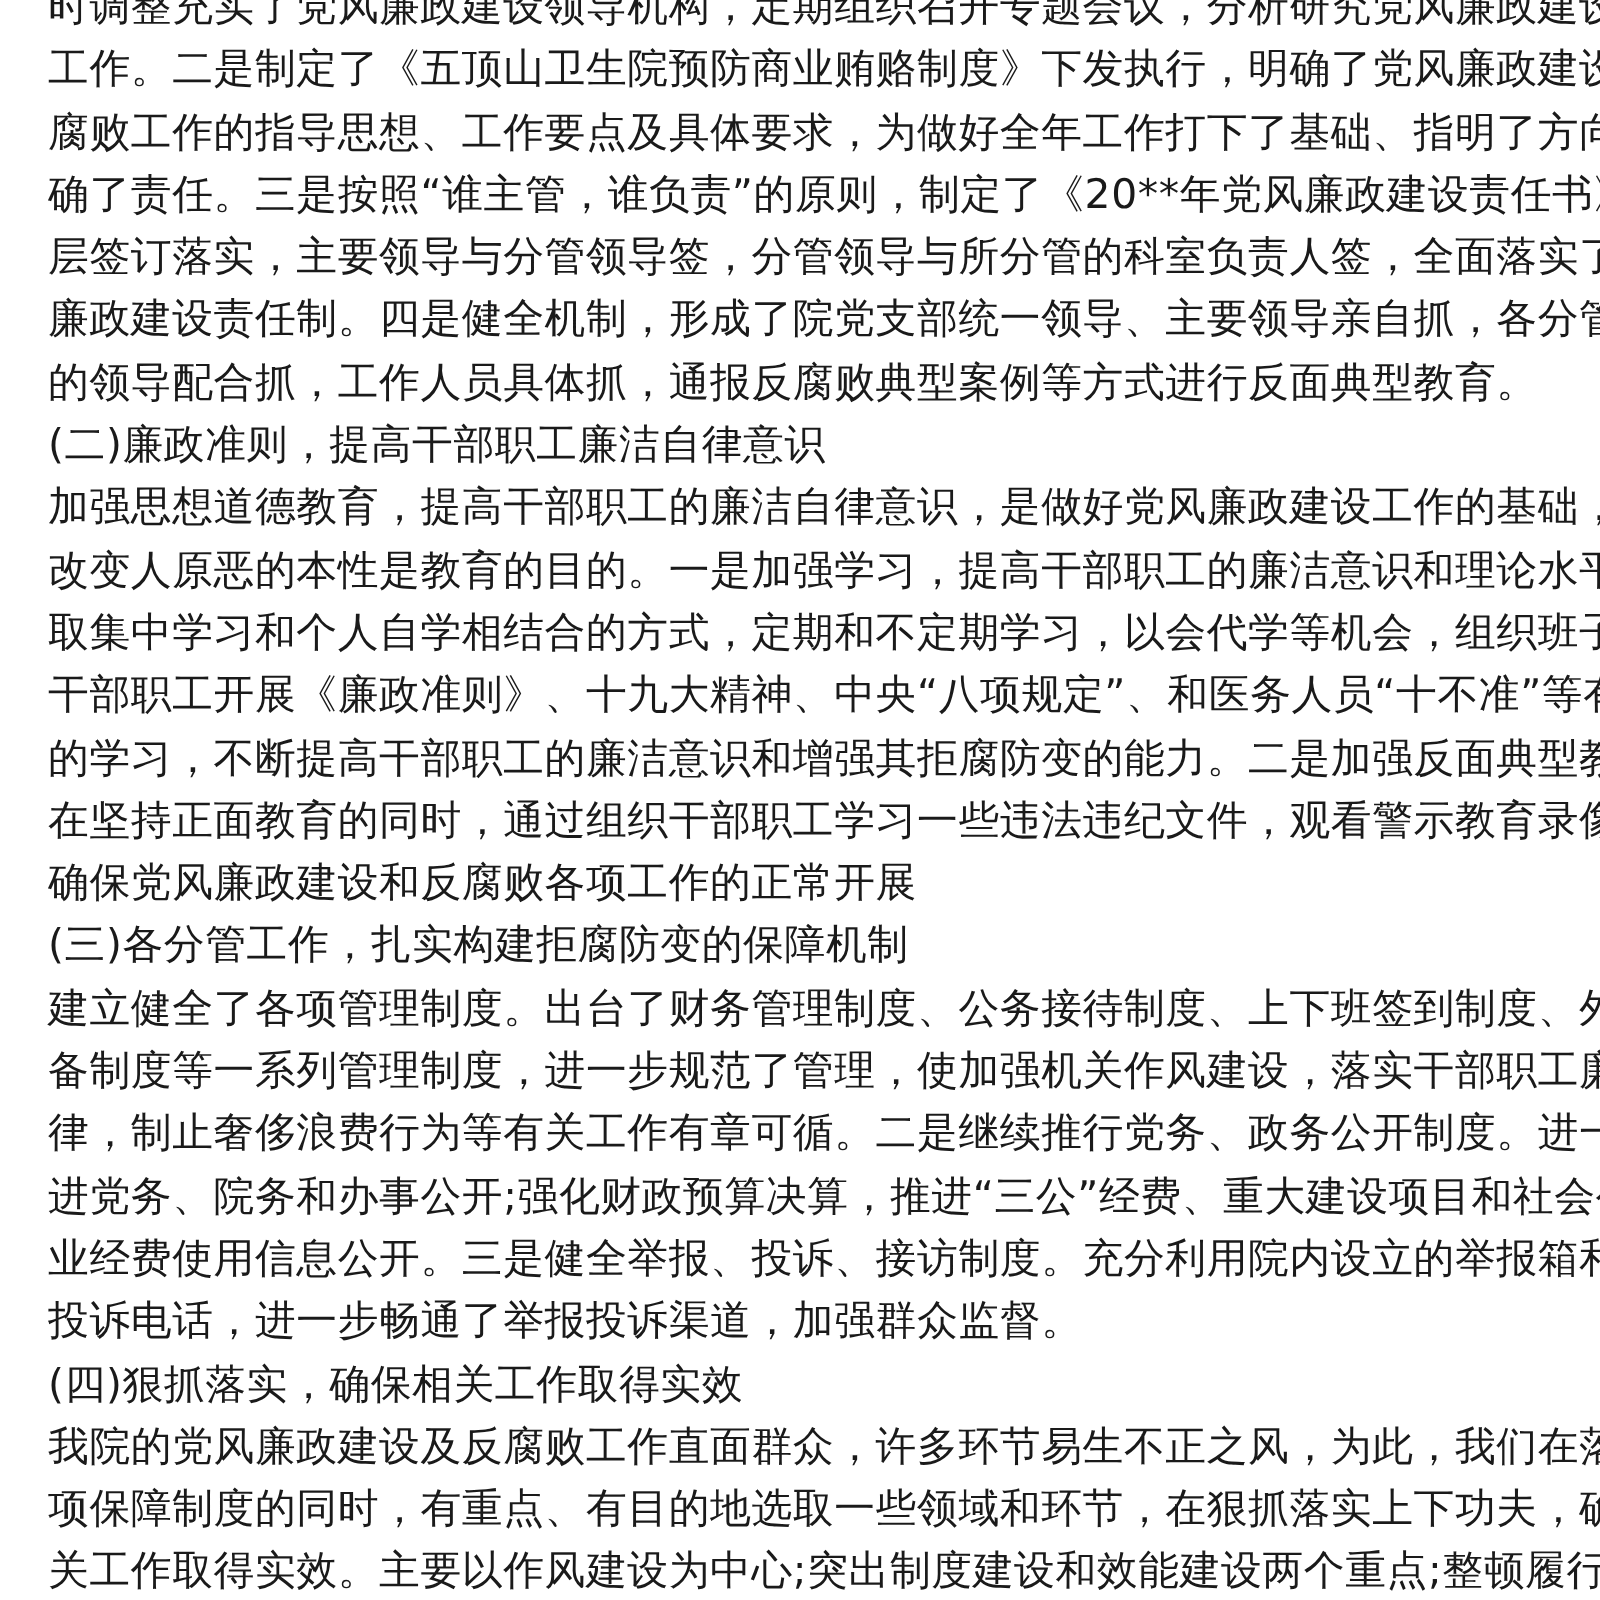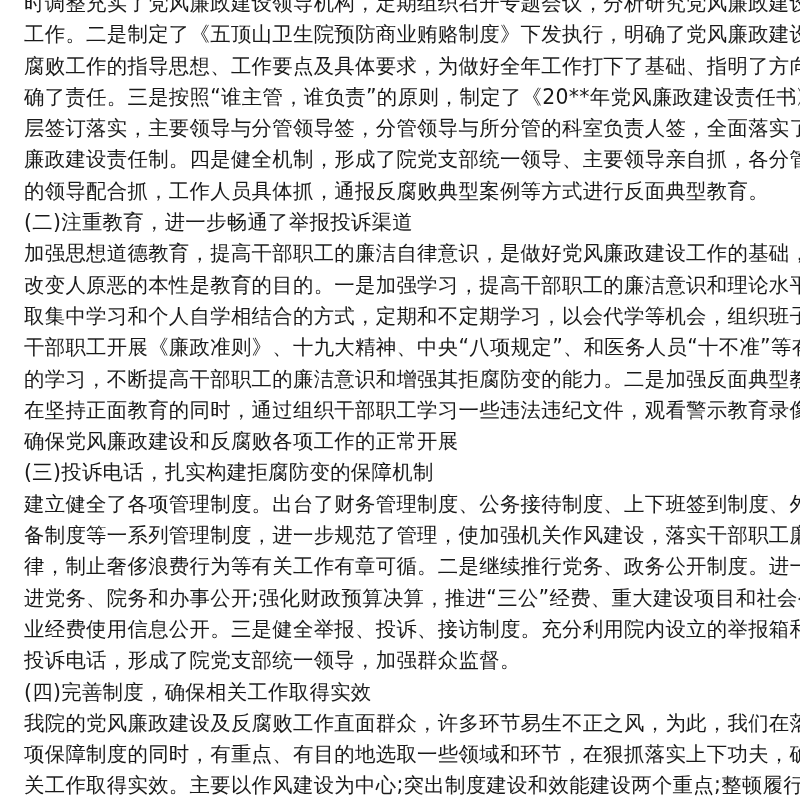--- a/index.html
+++ b/index.html
@@ -34,33 +34,33 @@
 <body>
 
 <div class="page">
   <span class="line">时调整充实了党风廉政建设领导机构，定期组织召开专题会议，分析研究党风廉政建设各项</span>
   <span class="line">工作。二是制定了《五顶山卫生院预防商业贿赂制度》下发执行，明确了党风廉政建设和反</span>
   <span class="line">腐败工作的指导思想、工作要点及具体要求，为做好全年工作打下了基础、指明了方向、明</span>
   <span class="line">确了责任。三是按照“谁主管，谁负责”的原则，制定了《20**年党风廉政建设责任书》并层</span>
   <span class="line">层签订落实，主要领导与分管领导签，分管领导与所分管的科室负责人签，全面落实了党风</span>
   <span class="line">廉政建设责任制。四是健全机制，形成了院党支部统一领导、主要领导亲自抓，各分管工作</span>
   <span class="line">的领导配合抓，工作人员具体抓，通报反腐败典型案例等方式进行反面典型教育。</span>
-  <span class="line">(二)注重教育，进一步畅通了举报投诉渠道</span>
+  <span class="line">(二)廉政准则，提高干部职工廉洁自律意识</span>
   <span class="line">加强思想道德教育，提高干部职工的廉洁自律意识，是做好党风廉政建设工作的基础，切实</span>
   <span class="line">改变人原恶的本性是教育的目的。一是加强学习，提高干部职工的廉洁意识和理论水平。采</span>
   <span class="line">取集中学习和个人自学相结合的方式，定期和不定期学习，以会代学等机会，组织班子成员，</span>
   <span class="line">干部职工开展《廉政准则》、十九大精神、中央“八项规定”、和医务人员“十不准”等有关知识</span>
   <span class="line">的学习，不断提高干部职工的廉洁意识和增强其拒腐防变的能力。二是加强反面典型教育。</span>
   <span class="line">在坚持正面教育的同时，通过组织干部职工学习一些违法违纪文件，观看警示教育录像片，</span>
   <span class="line">确保党风廉政建设和反腐败各项工作的正常开展</span>
-  <span class="line">(三)投诉电话，扎实构建拒腐防变的保障机制</span>
+  <span class="line">(三)各分管工作，扎实构建拒腐防变的保障机制</span>
   <span class="line">建立健全了各项管理制度。出台了财务管理制度、公务接待制度、上下班签到制度、外出报</span>
   <span class="line">备制度等一系列管理制度，进一步规范了管理，使加强机关作风建设，落实干部职工廉洁自</span>
   <span class="line">律，制止奢侈浪费行为等有关工作有章可循。二是继续推行党务、政务公开制度。进一步推</span>
   <span class="line">进党务、院务和办事公开;强化财政预算决算，推进“三公”经费、重大建设项目和社会公益事</span>
   <span class="line">业经费使用信息公开。三是健全举报、投诉、接访制度。充分利用院内设立的举报箱和举报</span>
-  <span class="line">投诉电话，形成了院党支部统一领导，加强群众监督。</span>
-  <span class="line">(四)完善制度，确保相关工作取得实效</span>
+  <span class="line">投诉电话，进一步畅通了举报投诉渠道，加强群众监督。</span>
+  <span class="line">(四)狠抓落实，确保相关工作取得实效</span>
   <span class="line">我院的党风廉政建设及反腐败工作直面群众，许多环节易生不正之风，为此，我们在落实各</span>
   <span class="line">项保障制度的同时，有重点、有目的地选取一些领域和环节，在狠抓落实上下功夫，确保相</span>
   <span class="line">关工作取得实效。主要以作风建设为中心;突出制度建设和效能建设两个重点;整顿履行岗位</span>
 
 </div>
 
 </body></html>

